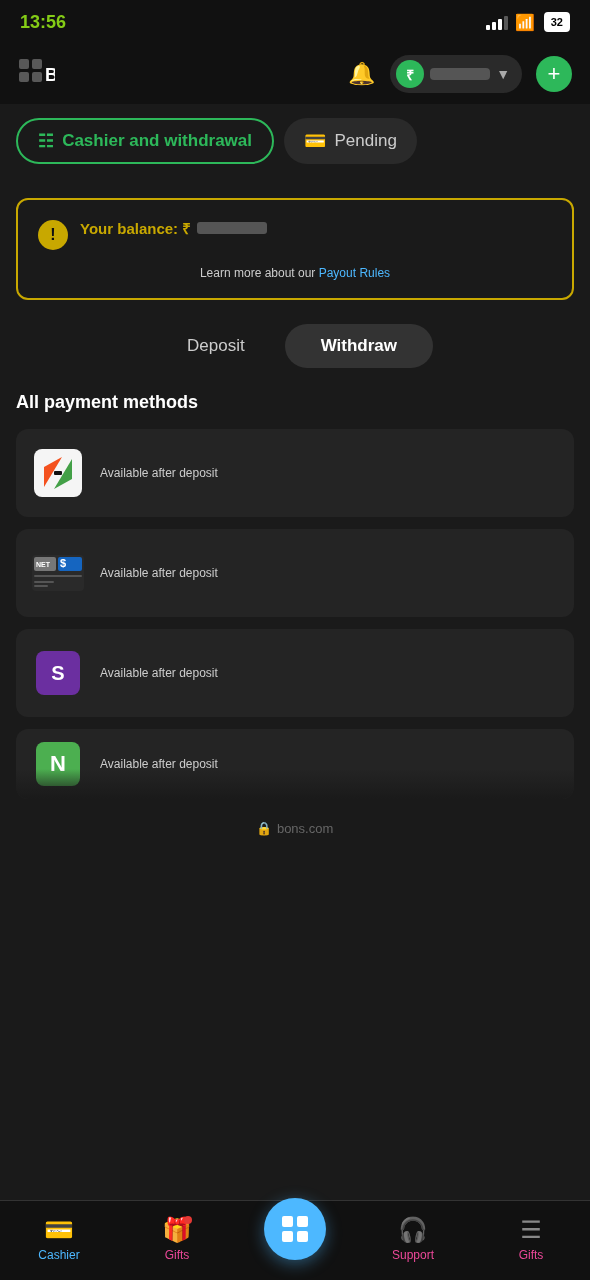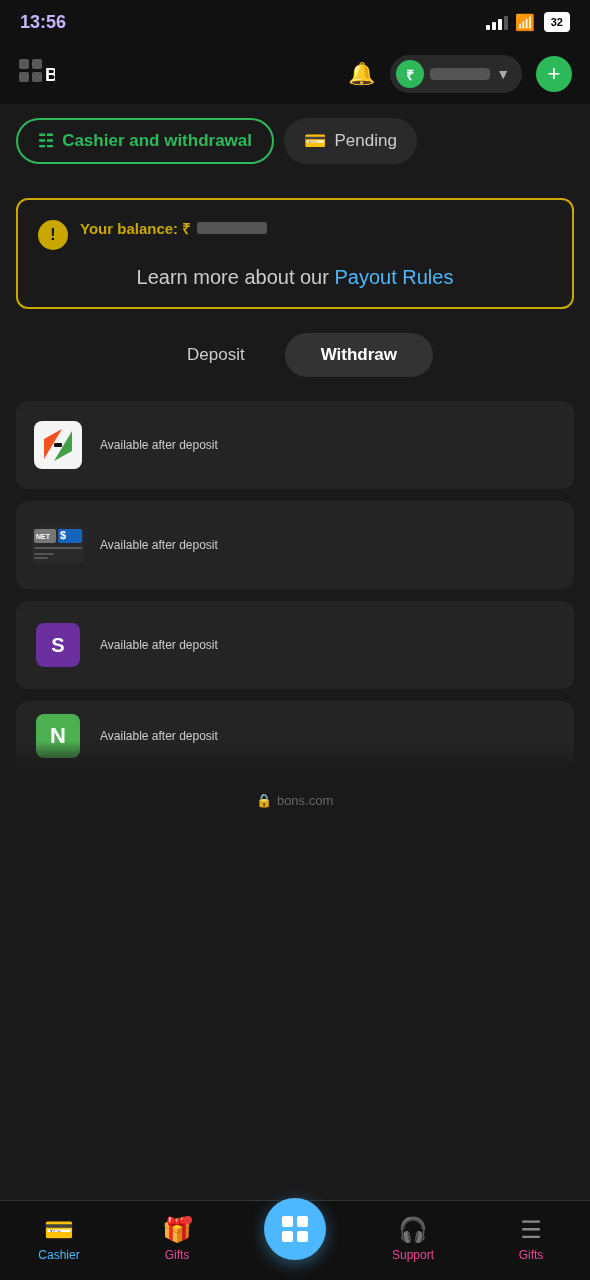--- a/index.html
+++ b/index.html
@@ -19,21 +19,21 @@
       background: #111111;
       display: flex;
       justify-content: space-between;
       align-items: center;
       padding: 8px 20px;
       height: 44px;
     }
     .status-time {
       font-size: 18px;
       font-weight: 600;
-      color: #c4b5fd;
+      color: #84cc16;
     }
     .status-icons {
       display: flex;
       align-items: center;
       gap: 8px;
     }
     .signal-bars {
       display: flex;
       align-items: flex-end;
       gap: 2px;
@@ -227,21 +227,21 @@
       border-radius: 3px;
       display: inline-block;
     }
     .balance-line2 {
       color: #c8a800;
       font-size: 14px;
       margin-top: 4px;
     }
     .payout-line {
       margin-top: 16px;
-      font-size: 20px;
+      font-size: 12px;
       color: #ccc;
       text-align: center;
     }
     .payout-link {
       color: #4db8ff;
       cursor: pointer;
     }
 
     
     .dw-toggle {
@@ -508,20 +508,21 @@
     <span class="payout-link">Payout Rules</span>
   </div>
 </div>
 
 <div class="dw-toggle">
   <button class="btn-deposit">Deposit</button>
   <button class="btn-withdraw">Withdraw</button>
 </div>
 
 <div class="payment-section">
+  <div class="payment-title">All payment methods</div>
 
   <div class="payment-item">
     <div class="payment-logo">
       <svg viewBox="0 0 48 48" width="48" height="48">
         <rect width="48" height="48" rx="8" fill="#f5f5f5"></rect>
 
         <polygon points="10,38 10,18 28,8" fill="#f4511e"></polygon>
 
         <polygon points="38,10 38,30 20,40" fill="#43a047"></polygon>
         <rect x="20" y="22" width="8" height="4" fill="#111" rx="1"></rect>

